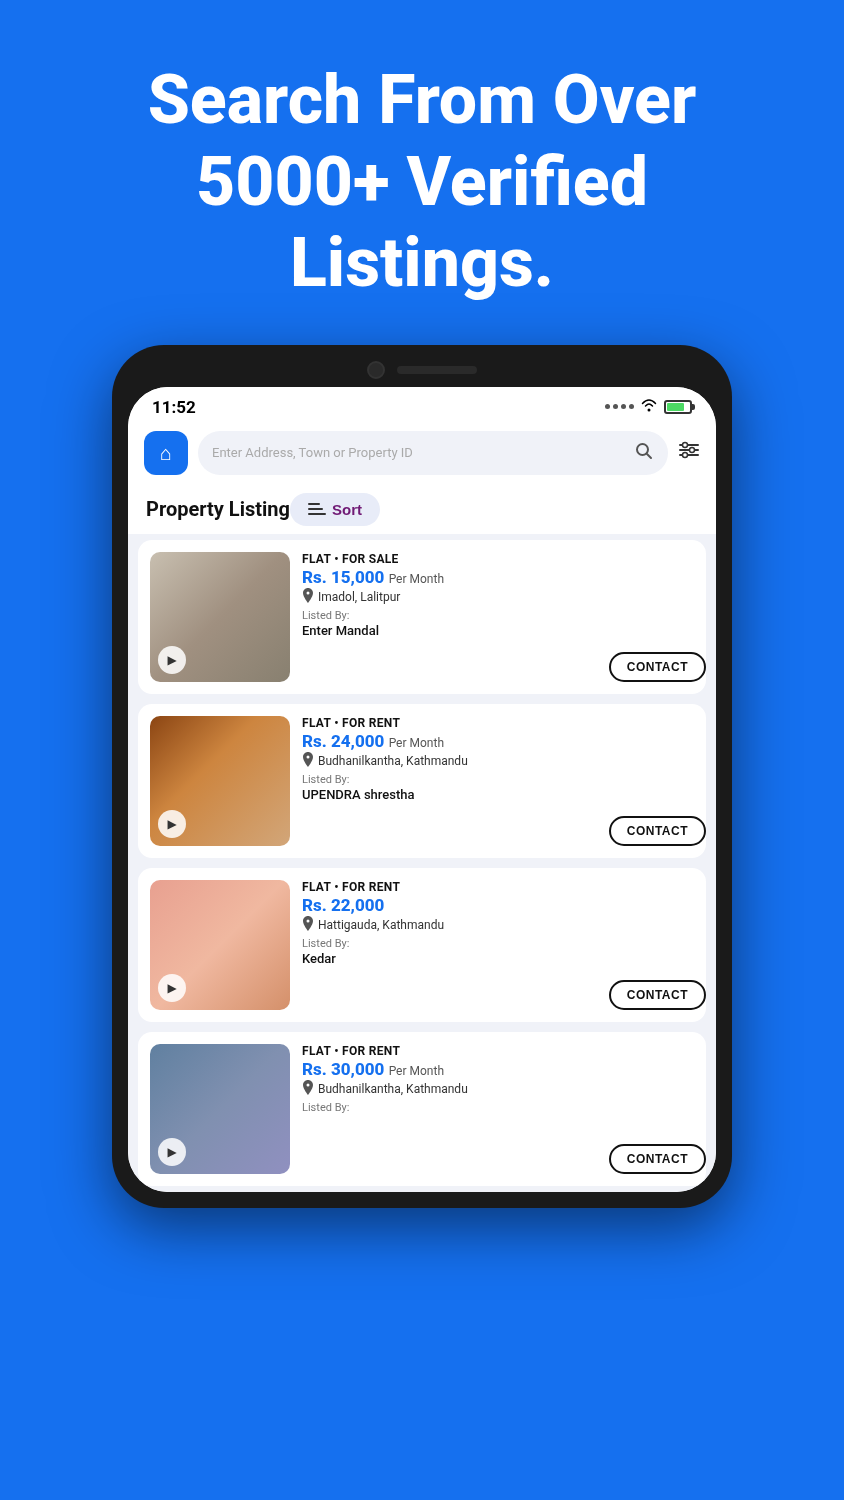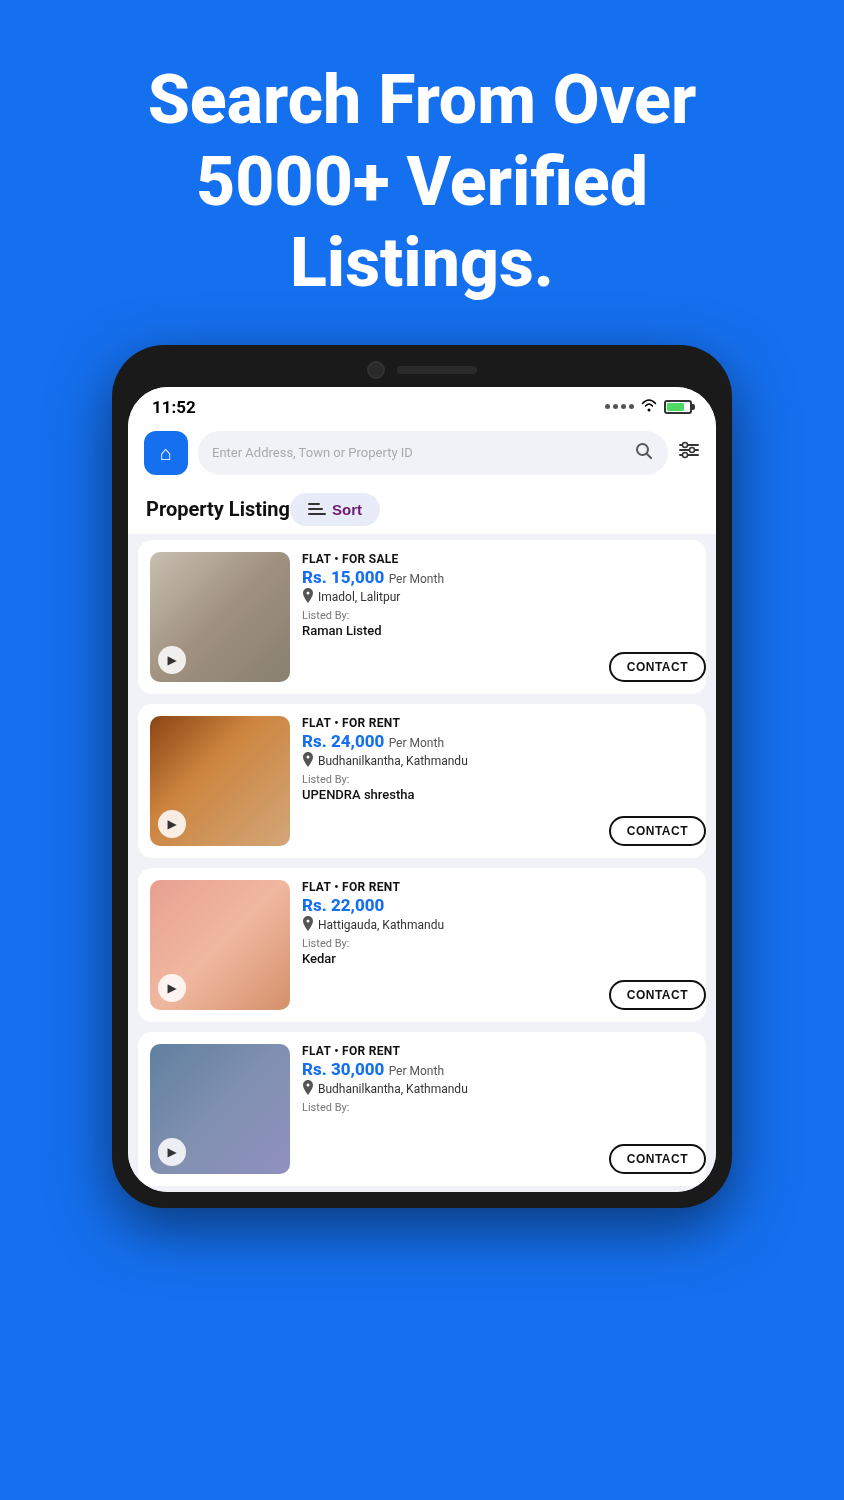--- a/index.html
+++ b/index.html
@@ -412,21 +412,21 @@
       </div>
       <div class="listing-location">
         <span class="location-pin">
           <svg width="12" height="15" viewBox="0 0 12 15" fill="none">
             <path d="M6 0C3.24 0 1 2.24 1 5c0 3.75 5 10 5 10s5-6.25 5-10c0-2.76-2.24-5-5-5zm0 6.5a1.5 1.5 0 1 1 0-3 1.5 1.5 0 0 1 0 3z" fill="#555"></path>
           </svg>
         </span>
         Imadol, Lalitpur
       </div>
       <div class="listing-by">Listed By:</div>
-      <div class="listed-name">Raman Listed</div>
+      <div class="listed-name">Enter Mandal</div>
     </div>
     <button class="contact-btn">CONTACT</button>
   </div>
         <div class="listing-card">
     <div class="listing-image img-flat2">
       <div class="img-play-btn">▶</div>
     </div>
     <div class="listing-info">
       <div class="listing-type">FLAT • FOR RENT</div>
       <div class="listing-price">

